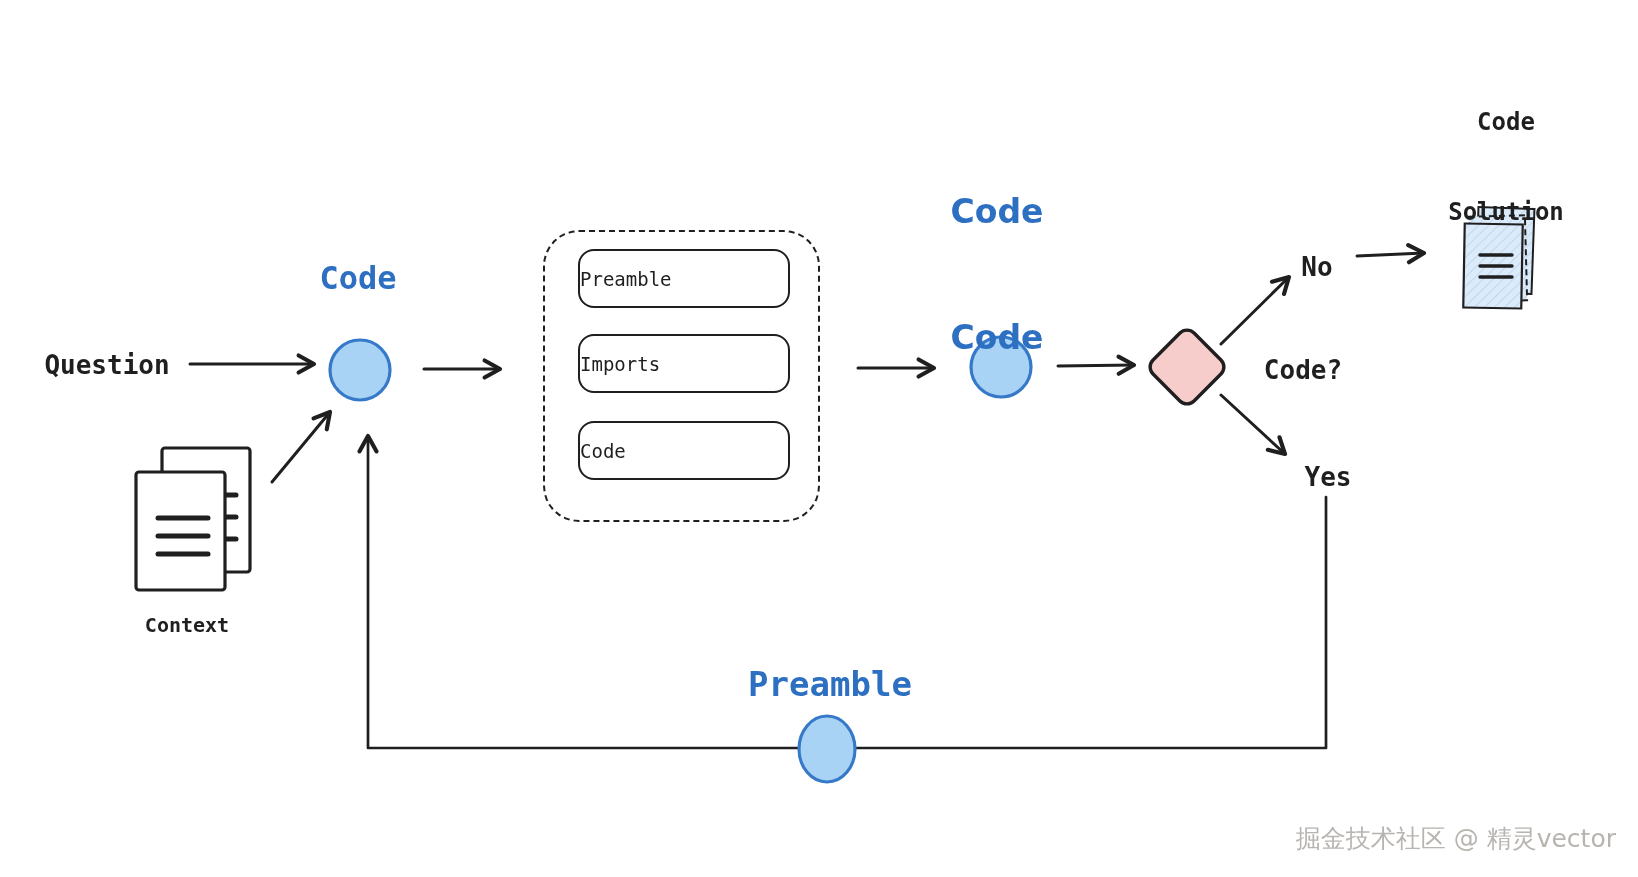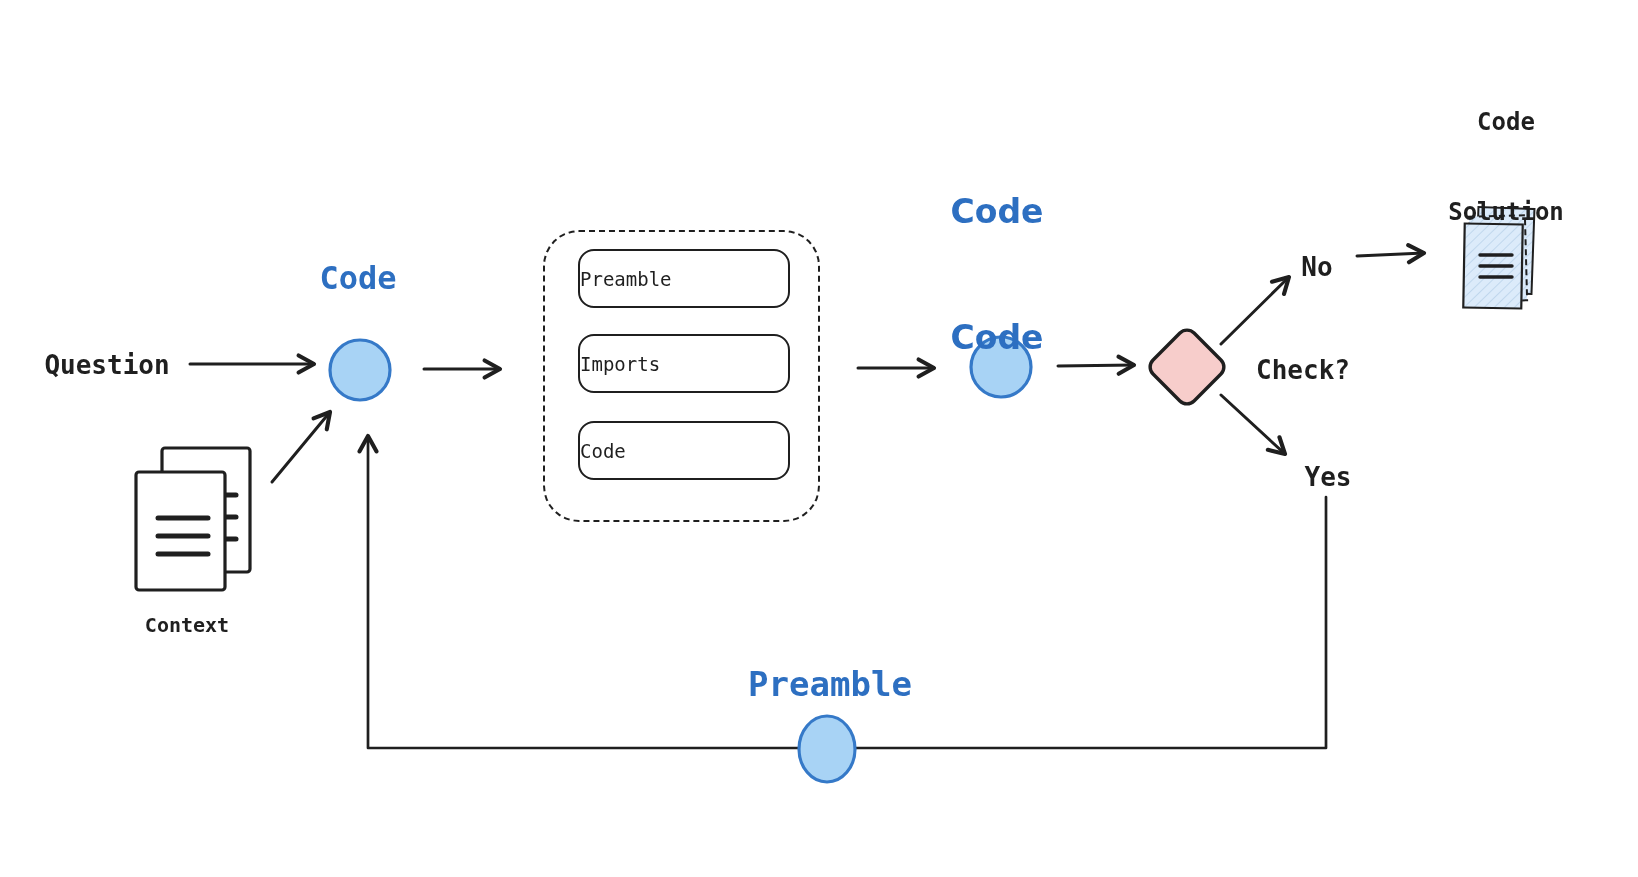--- a/index.html
+++ b/index.html
@@ -158,25 +158,26 @@
     <div>Code</div>
   </div>
 
   <div class="label blue-label-round" style="left:997px;top:275px;">
     <div>Code</div>
     <div>Code</div>
   </div>
 
   <div class="label mono-bold" style="left:1317px;top:267px;">No</div>
 
-  <div class="label mono-bold" style="left:1303px;top:370px;">Check?</div>
+  <div class="label mono-bold" style="left:1303px;top:370px;">Code?</div>
 
   <div class="label mono-bold" style="left:1328px;top:477px;text-align:right;">Yes</div>
 
   <div class="label solution-label" style="left:1506px;top:167px;">
     <div>Code</div>
     <div>Solution</div>
   </div>
 
   <div class="label blue-label" style="left:830px;top:684px;font-size:34px;">Preamble</div>
 
+  <div class="watermark">掘金技术社区 @ 精灵vector</div>
 
 </div>
 
 </body></html>

